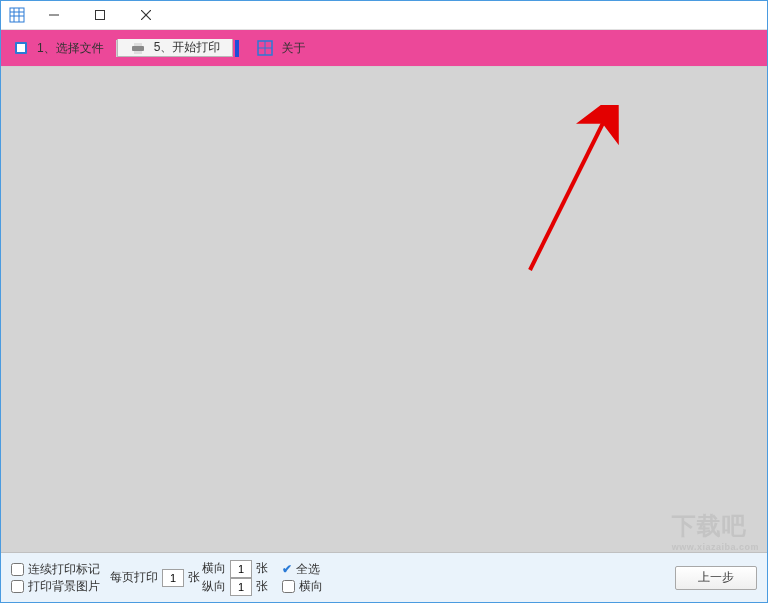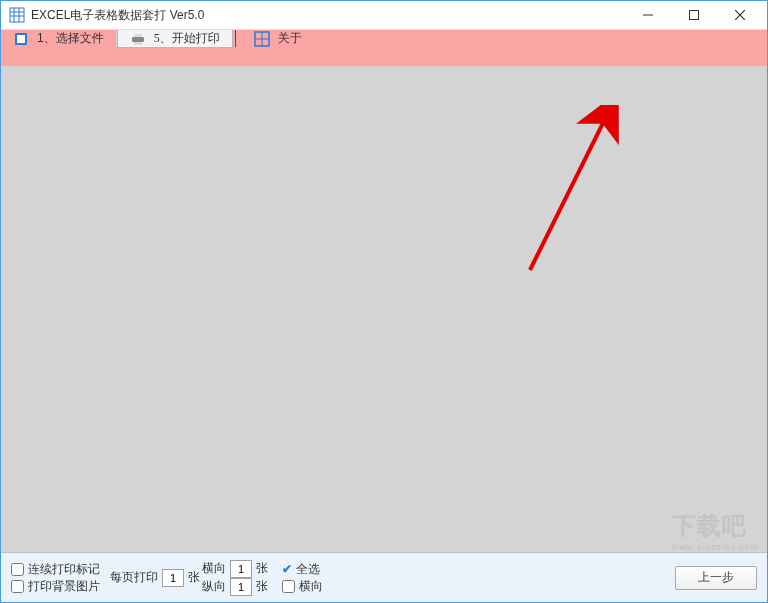--- a/index.html
+++ b/index.html
@@ -6,23 +6,23 @@
 body { font-family: "Microsoft YaHei", SimSun, sans-serif; font-size: 12px; background: #fff; }
 
 .window { width: 768px; height: 603px; border: 1px solid #4a9be0; background: #fff; position: relative; overflow: hidden; }
 
 .titlebar { height: 29px; background: #fff; display: flex; align-items: center; padding: 0 4px 0 8px; border-bottom: 1px solid #e0e0e0; }
 .titlebar .app-icon { width: 16px; height: 16px; margin-right: 6px; display:flex;align-items:center;justify-content:center;}
 .titlebar .title { flex: 1; font-size: 12px; color: #333; }
 .titlebar .winbtn { width: 46px; height: 28px; display: flex; align-items: center; justify-content: center; color: #555; }
 .titlebar .winbtn svg { display:block; }
 
-.toolbar { height: 37px; background: #fca5a5; display: flex; align-items: flex-start; border-bottom: 1px solid #d0d0d0; }
+.toolbar { height: 37px; background: #ec4899; display: flex; align-items: center; border-bottom: 1px solid #d0d0d0; }
 .toolbar .tool { display: flex; align-items: center; padding: 0 12px; border-right: 1px solid #d0d0d0; font-size: 12px; color: #333; gap: 8px; }
-.toolbar .tool.active { background: #f4f4f4; border: 1px solid #b8b8b8; border-top: none; margin-top:0;font-family:Liberation Serif, serif; }
+.toolbar .tool.active { background: #f4f4f4; border: 1px solid #b8b8b8; border-top: none; margin-top:0; }
 .toolbar .tool .ticon { width: 16px; height: 16px; display:flex;align-items:center;justify-content:center; }
 .toolbar .tool.last { border-right: none; margin-left: 2px; padding: 0 18px;}
 .toolbar .tool:last-child{border-right:none;}
 
 .main { position: relative; height: calc(100% - 29px - 37px - 50px); background: #d4d4d4; }
 
 .arrow { position: absolute; top: 38px; left: 519px; pointer-events: none; }
 
 .bottombar { position: absolute; bottom: 0; left: 0; right: 0; height: 50px; background: #eaf3fb; border-top: 1px solid #c0c0c0; display: flex; align-items: center; padding: 0 10px; font-size: 12px; color: #333; }
 .bottombar .col { display: flex; flex-direction: column; margin-right: 10px; }
@@ -43,21 +43,20 @@
   <div class="titlebar">
     <span class="app-icon">
       <svg width="16" height="16">
           <rect x="1" y="1" width="14" height="14" fill="none" stroke="#2a7ad6" stroke-width="1"></rect>
           <line x1="1" y1="5" x2="15" y2="5" stroke="#2a7ad6"></line>
           <line x1="1" y1="9" x2="15" y2="9" stroke="#2a7ad6"></line>
           <line x1="5" y1="1" x2="5" y2="15" stroke="#2a7ad6"></line>
           <line x1="10" y1="1" x2="10" y2="15" stroke="#2a7ad6"></line>
         </svg>
     </span>
-    <span class="title">EXCEL电子表格数据套打 Ver5.0</span>
     <div class="winbtn">
       <svg width="10" height="10">
           <line x1="0" y1="5" x2="10" y2="5" stroke="#333" stroke-width="1"></line>
         </svg>
     </div>
     <div class="winbtn">
       <svg width="10" height="10">
           <rect x="0.5" y="0.5" width="9" height="9" fill="none" stroke="#333" stroke-width="1"></rect>
         </svg>
     </div>
@@ -82,21 +81,21 @@
     <div class="tool active">
       <span class="ticon">
           <svg width="16" height="16">
             <rect x="2" y="6" width="12" height="5" rx="1" fill="#888"></rect>
             <rect x="4" y="3" width="8" height="3" fill="#ddd"></rect>
             <rect x="4" y="11" width="8" height="3" fill="#ddd"></rect>
           </svg>
         </span>
       <span>5、开始打印</span>
     </div>
-    <div class="tool last" style="border-left:1px solid #1d4ed8;">
+    <div class="tool last" style="border-left:4px solid #1d4ed8;">
       <span class="ticon">
           <svg width="16" height="16">
             <rect x="1" y="1" width="14" height="14" fill="none" stroke="#2a7ad6" stroke-width="1.5"></rect>
             <line x1="1" y1="8" x2="15" y2="8" stroke="#2a7ad6"></line>
             <line x1="8" y1="1" x2="8" y2="15" stroke="#2a7ad6"></line>
           </svg>
         </span>
       <span>关于</span>
     </div>
   </div>

